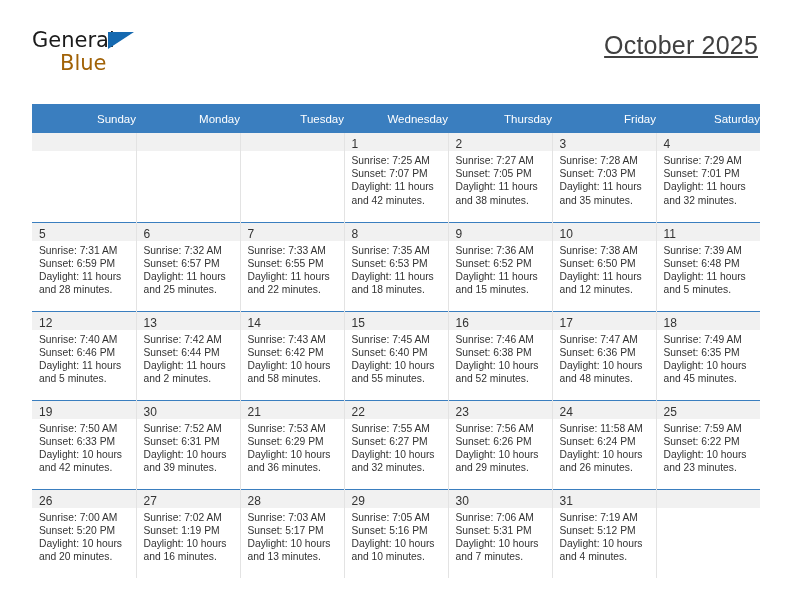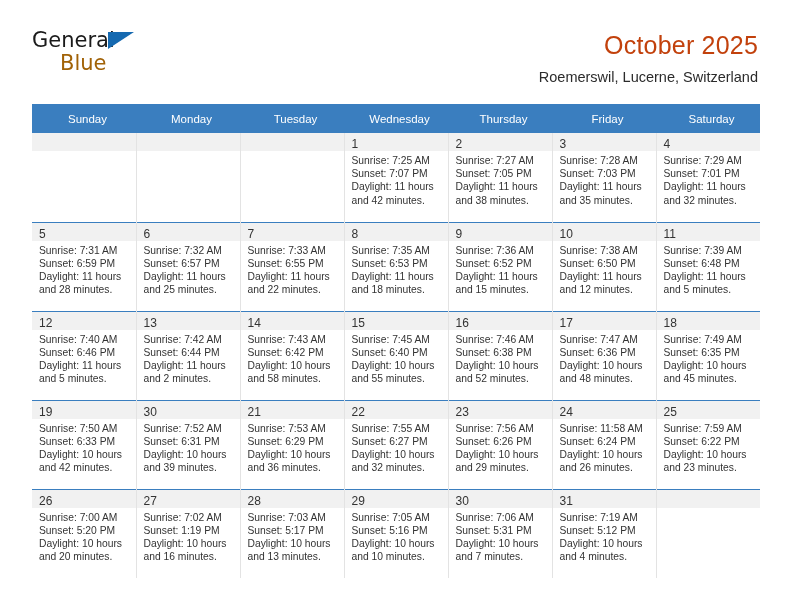--- a/index.html
+++ b/index.html
@@ -65,23 +65,24 @@
     font-weight: 400;
   }
   .titles {
     text-align: right;
     flex: 1 1 auto;
     padding-top: 2px;
   }
   .title-main {
     font-size: 25px;
     font-weight: 400;
-    color: #c2410c;
+    color: #404040;
     line-height: 30px;
     letter-spacing: 0.2px;
+    text-decoration: underline;
   }
   .title-sub {
     font-size: 14.5px;
     font-weight: 400;
     color: #2b2b2b;
     line-height: 20px;
     margin-top: 7px;
   }
 
   
@@ -95,21 +96,21 @@
   table.cal {
     width: 728px;
     border-collapse: collapse;
     table-layout: fixed;
   }
   table.cal th {
     background: #3a7ebf;
     color: #ffffff;
     font-size: 11.5px;
     font-weight: 400;
-    text-align: center;
+    text-align: right;
     padding: 5px 0 5px 7px;
     height: 19px;
     border: none;
   }
   table.cal td {
     vertical-align: top;
     padding: 0;
     border-right: 1px solid #e3e3e3;
     border-top: 1px solid #3a7ebf;
     height: 89px;
@@ -155,21 +156,20 @@
 <div class="page">
 
   <div class="header">
     <div class="logo">
       <div class="logo-general">General</div>
       <div class="logo-tri"></div>
       <div class="logo-blue">Blue</div>
     </div>
     <div class="titles">
       <div class="title-main">October 2025</div>
-      <div class="title-sub">Roemerswil, Lucerne, Switzerland</div>
     </div>
   </div>
 
   <div class="calendar">
     <table class="cal">
       <thead>
         <tr>
           <th>Sunday</th>
           <th>Monday</th>
           <th>Tuesday</th>

